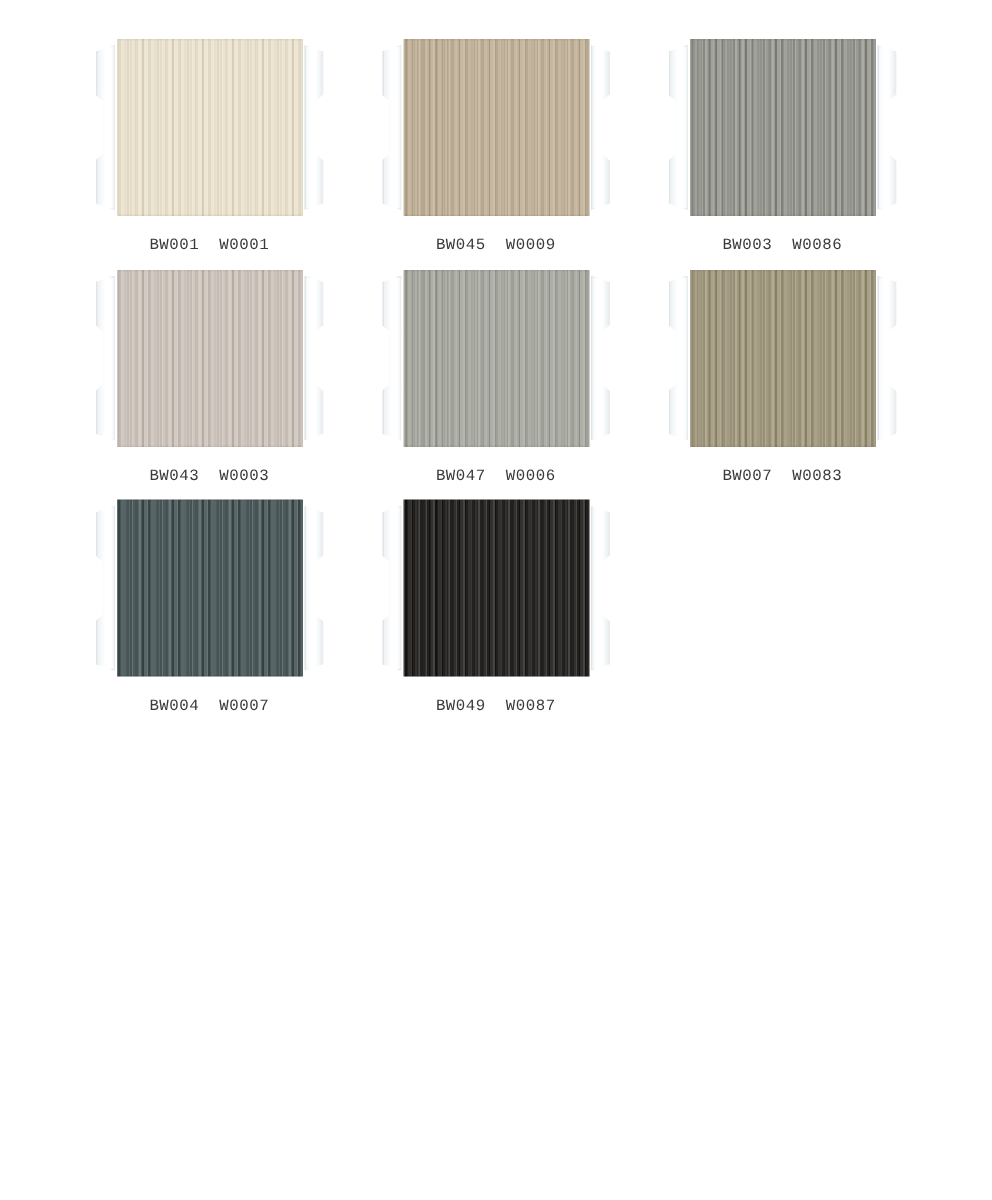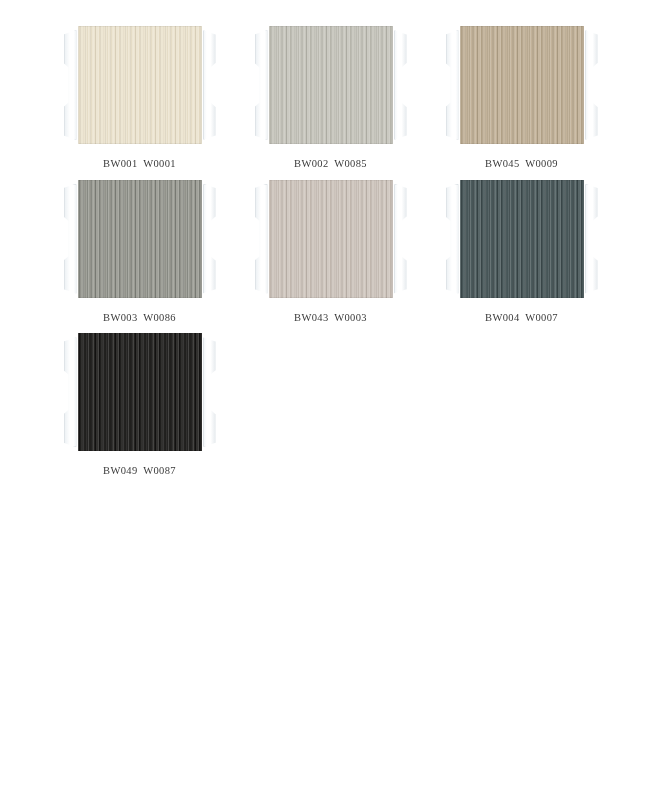--- a/index.html
+++ b/index.html
@@ -106,44 +106,35 @@
     pointer-events: none;
   }
 
   .swatch-label {
     margin-top: 14px;
     font-size: 10.5px;
     letter-spacing: 0.35px;
     color: #3a3a3a;
     white-space: pre;
     text-align: center;
-    font-family: Liberation Serif, serif;
+    font-family: Liberation Mono, monospace;
   }
 </style>
 </head>
 <body>
 
 <div id="swatch-grid">
     <div class="swatch-cell">
       <div class="panel">
         <div class="edge edge-left"></div>
         <div class="panel-face" style="background: repeating-linear-gradient(90deg, rgb(236, 228, 208) 0px, rgb(236, 228, 208) 1px, rgb(227, 217, 194) 1px, rgb(227, 217, 194) 2px, rgb(236, 228, 208) 2px, rgb(236, 228, 208) 4px);"></div>
         <div class="panel-face-shadow"></div>
         <div class="edge edge-right"></div>
       </div>
       <div class="swatch-label">BW001  W0001</div>
-    </div>
-    <div class="swatch-cell">
-      <div class="panel">
-        <div class="edge edge-left"></div>
-        <div class="panel-face" style="background: repeating-linear-gradient(90deg, rgb(199, 198, 189) 0px, rgb(199, 198, 189) 1px, rgb(182, 181, 171) 1px, rgb(182, 181, 171) 2px, rgb(199, 198, 189) 2px, rgb(199, 198, 189) 4px);"></div>
-        <div class="panel-face-shadow"></div>
-        <div class="edge edge-right"></div>
-      </div>
-      <div class="swatch-label">BW002  W0085</div>
     </div>
     <div class="swatch-cell">
       <div class="panel">
         <div class="edge edge-left"></div>
         <div class="panel-face" style="background: repeating-linear-gradient(90deg, rgb(194, 178, 153) 0px, rgb(194, 178, 153) 1px, rgb(176, 160, 134) 1px, rgb(176, 160, 134) 2px, rgb(194, 178, 153) 2px, rgb(194, 178, 153) 4px);"></div>
         <div class="panel-face-shadow"></div>
         <div class="edge edge-right"></div>
       </div>
       <div class="swatch-label">BW045  W0009</div>
     </div>
@@ -161,20 +152,38 @@
         <div class="edge edge-left"></div>
         <div class="panel-face" style="background: repeating-linear-gradient(90deg, rgb(207, 198, 190) 0px, rgb(207, 198, 190) 1px, rgb(192, 182, 173) 1px, rgb(192, 182, 173) 2px, rgb(207, 198, 190) 2px, rgb(207, 198, 190) 4px);"></div>
         <div class="panel-face-shadow"></div>
         <div class="edge edge-right"></div>
       </div>
       <div class="swatch-label">BW043  W0003</div>
     </div>
     <div class="swatch-cell">
       <div class="panel">
         <div class="edge edge-left"></div>
+        <div class="panel-face" style="background: repeating-linear-gradient(90deg, rgb(168, 169, 161) 0px, rgb(168, 169, 161) 1px, rgb(148, 149, 140) 1px, rgb(148, 149, 140) 2px, rgb(168, 169, 161) 2px, rgb(168, 169, 161) 4px);"></div>
+        <div class="panel-face-shadow"></div>
+        <div class="edge edge-right"></div>
+      </div>
+      <div class="swatch-label">BW047  W0006</div>
+    </div>
+    <div class="swatch-cell">
+      <div class="panel">
+        <div class="edge edge-left"></div>
+        <div class="panel-face" style="background: repeating-linear-gradient(90deg, rgb(163, 154, 127) 0px, rgb(163, 154, 127) 1px, rgb(143, 135, 109) 1px, rgb(143, 135, 109) 2px, rgb(163, 154, 127) 2px, rgb(163, 154, 127) 4px);"></div>
+        <div class="panel-face-shadow"></div>
+        <div class="edge edge-right"></div>
+      </div>
+      <div class="swatch-label">BW007  W0083</div>
+    </div>
+    <div class="swatch-cell">
+      <div class="panel">
+        <div class="edge edge-left"></div>
         <div class="panel-face" style="background: repeating-linear-gradient(90deg, rgb(75, 90, 92) 0px, rgb(75, 90, 92) 1px, rgb(56, 69, 71) 1px, rgb(56, 69, 71) 2px, rgb(75, 90, 92) 2px, rgb(75, 90, 92) 4px);"></div>
         <div class="panel-face-shadow"></div>
         <div class="edge edge-right"></div>
       </div>
       <div class="swatch-label">BW004  W0007</div>
     </div>
     <div class="swatch-cell">
       <div class="panel">
         <div class="edge edge-left"></div>
         <div class="panel-face" style="background: repeating-linear-gradient(90deg, rgb(34, 33, 31) 0px, rgb(34, 33, 31) 1px, rgb(19, 18, 17) 1px, rgb(19, 18, 17) 2px, rgb(34, 33, 31) 2px, rgb(34, 33, 31) 4px);"></div>

